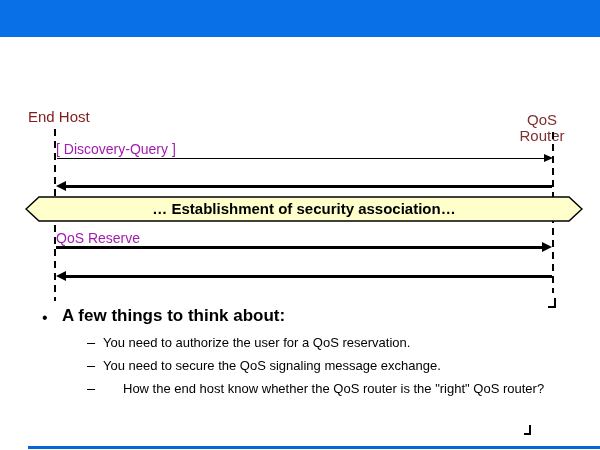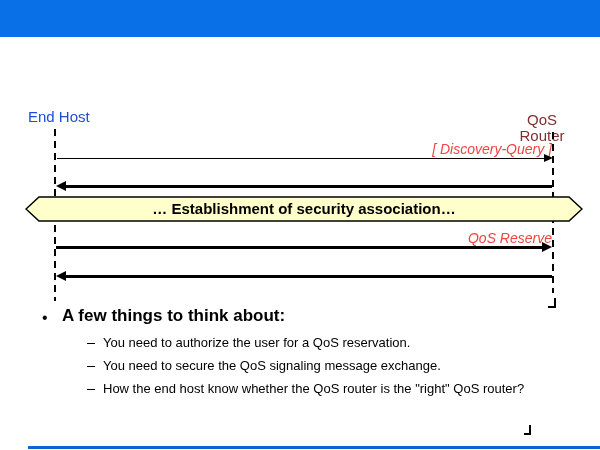--- a/index.html
+++ b/index.html
@@ -17,22 +17,22 @@
   .actor-right{left:510px;top:87px;width:64px;text-align:center;white-space:pre-line;}
 
   .lifeline{position:absolute;width:2px;
     background:repeating-linear-gradient(180deg,#000 0 7px,transparent 7px 12px);}
   .lifeline-left{left:54px;top:129px;height:172px;}
   .lifeline-right{left:552px;top:132px;height:161px;}
   .corner-mark{position:absolute;border-right:2px solid #000;border-bottom:2px solid #000;}
   .mark-lifeline-foot{left:548px;top:298px;width:6px;height:8px;}
   .mark-page{left:524px;top:425px;width:5px;height:8px;}
 
-  .msg-label{position:absolute;left:56px;width:496px;text-align:right;
-             font-size:14px;line-height:16px;color:#ef4444;font-style:italic;}
+  .msg-label{position:absolute;left:56px;width:496px;text-align:left;
+             font-size:14px;line-height:16px;color:#a21caf;}
   .msg-line{position:absolute;background:#000;}
   .arrow{position:absolute;width:0;height:0;}
   .arrow-right-sm{border-left:9px solid #000;border-top:4px solid transparent;border-bottom:4px solid transparent;}
   .arrow-right{border-left:10px solid #000;border-top:5px solid transparent;border-bottom:5px solid transparent;}
   .arrow-left{border-right:10px solid #000;border-top:5px solid transparent;border-bottom:5px solid transparent;}
 
   .banner{position:absolute;left:25px;top:196px;width:558px;height:27px;}
   .banner svg{position:absolute;left:0;top:0;display:block;}
   .banner-text{position:absolute;left:0;top:0;width:558px;height:26px;line-height:26px;
                text-align:center;font-weight:bold;font-size:15px;color:#000;}
@@ -43,21 +43,21 @@
   .sub-text{position:absolute;left:103px;width:445px;font-size:13px;line-height:17.5px;color:#000;}
 </style>
 </head>
 <body>
 
 <div id="slide">
 
   <div class="header-bar" style="background: rgb(10, 112, 232);"></div>
 
 
-  <div class="actor actor-left" style="color: #1d4ed8;">End Host</div>
+  <div class="actor actor-left" style="color: #7f1d1d;">End Host</div>
   <div class="actor actor-right" style="color: rgb(126, 47, 47); margin-top: 25px;">QoS
 Router</div>
 
   <div class="lifeline lifeline-left"></div>
   <div class="lifeline lifeline-right"></div>
   <div class="corner-mark mark-lifeline-foot"></div>
 
   <div class="msg-label" style="top:141px;">[ Discovery-Query ]</div>
   <div class="msg-line" style="left:57px;top:158px;width:488px;height:1px;"></div>
   <div class="arrow arrow-right-sm" style="left:544px;top:154px;"></div>
@@ -82,18 +82,18 @@
   <div class="bullet-dot">•</div>
   <div class="bullet-heading">A few things to think about:</div>
 
   <div class="sub-dash" style="top:334px;">–</div>
   <div class="sub-text" style="top:334px;">You need to authorize the user for a QoS reservation.</div>
 
   <div class="sub-dash" style="top:357px;">–</div>
   <div class="sub-text" style="top:357px;">You need to secure the QoS signaling message exchange.</div>
 
   <div class="sub-dash" style="top:380px;">–</div>
-  <div class="sub-text" style="top:380px;">How the end host know whether the QoS router is the "right" QoS router?</div>
+  <div class="sub-text" style="top:380px;margin-left:20px;">How the end host know whether the QoS router is the "right" QoS router?</div>
 
   <div class="corner-mark mark-page"></div>
 
   <div class="footer-line" style="background: rgb(10, 101, 214);"></div>
 </div>
 
 </body></html>

